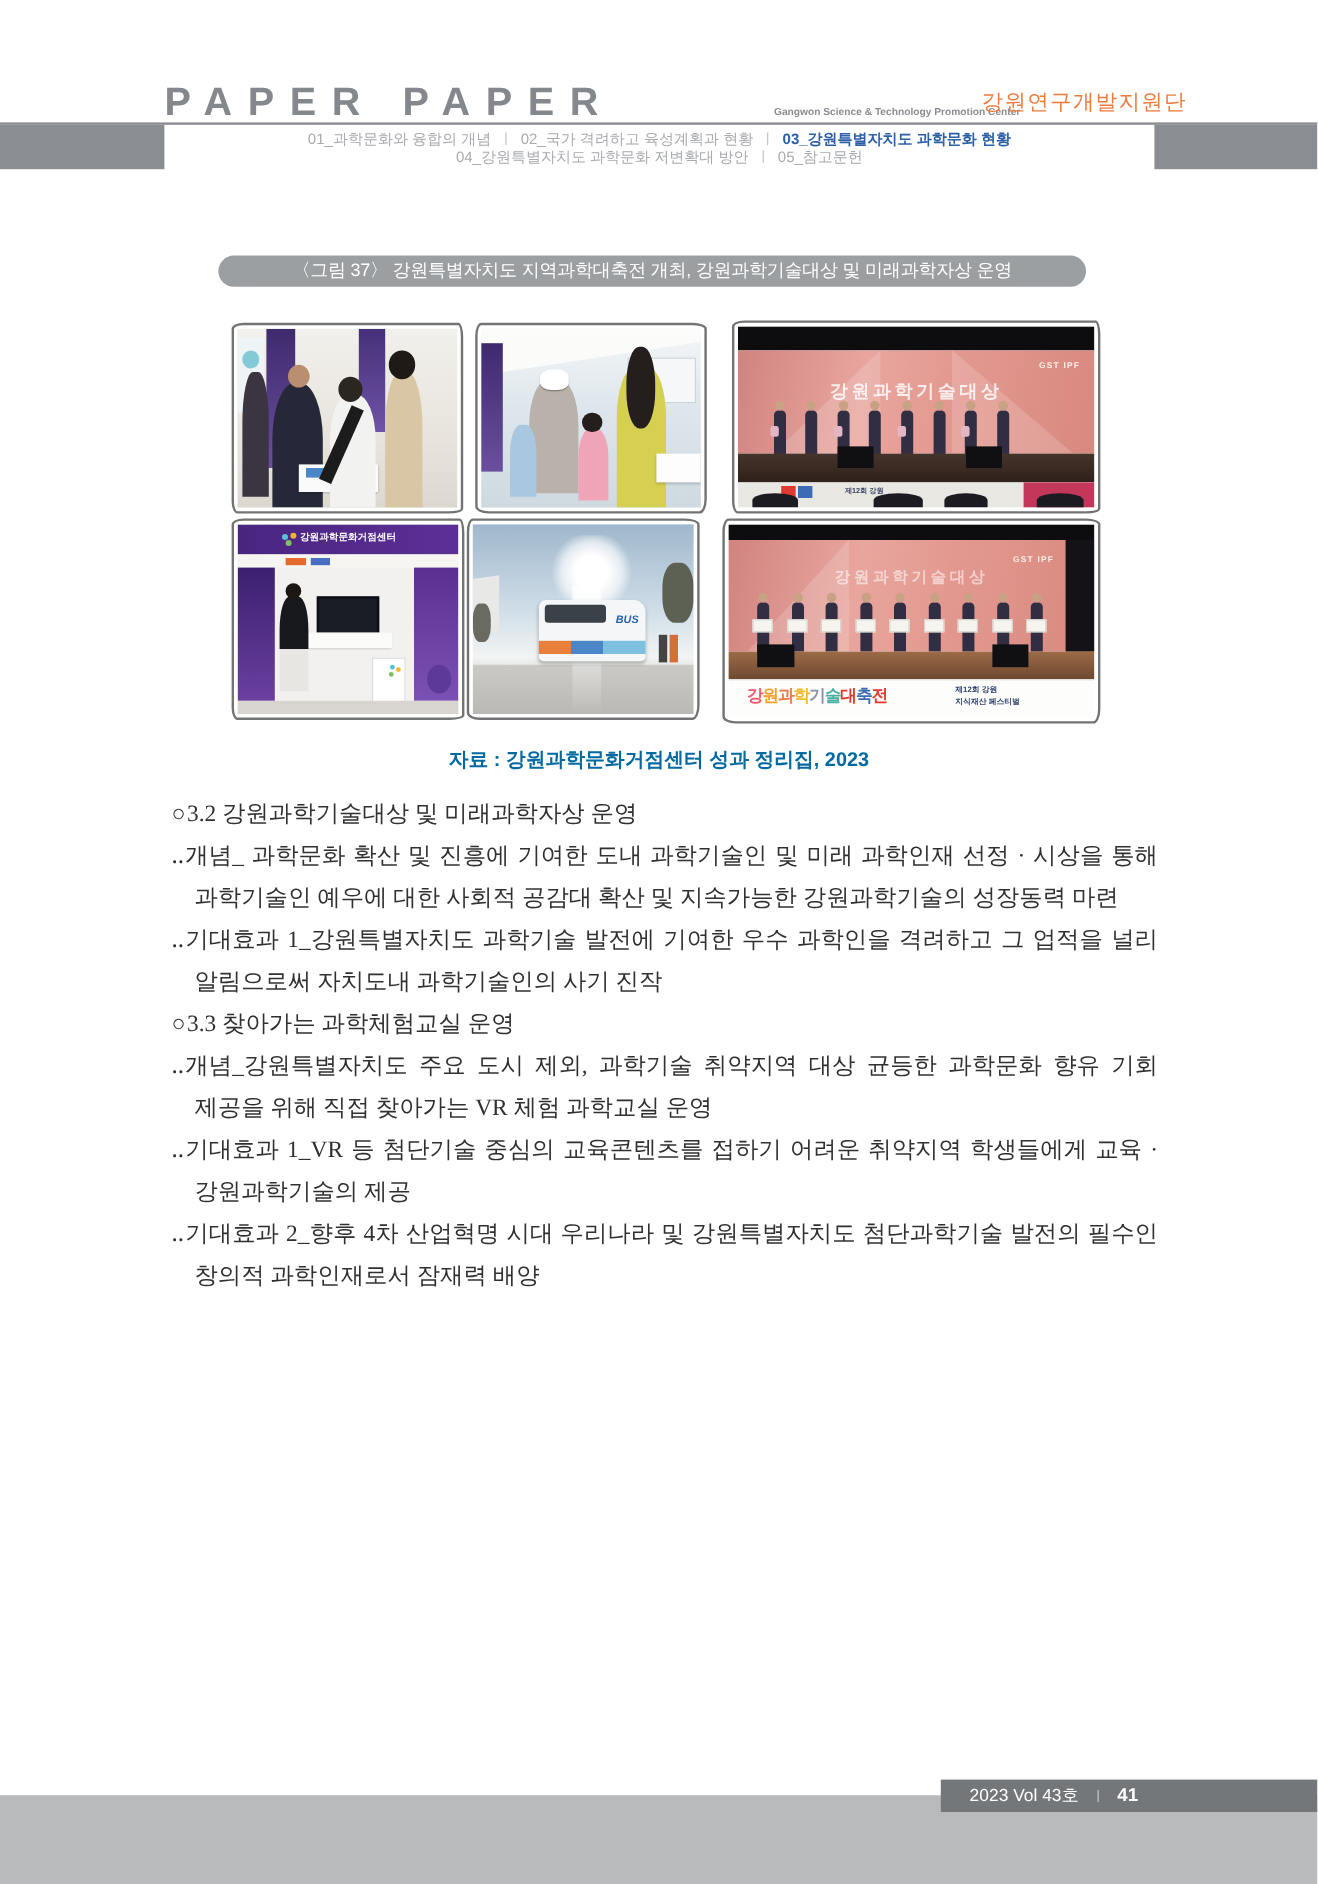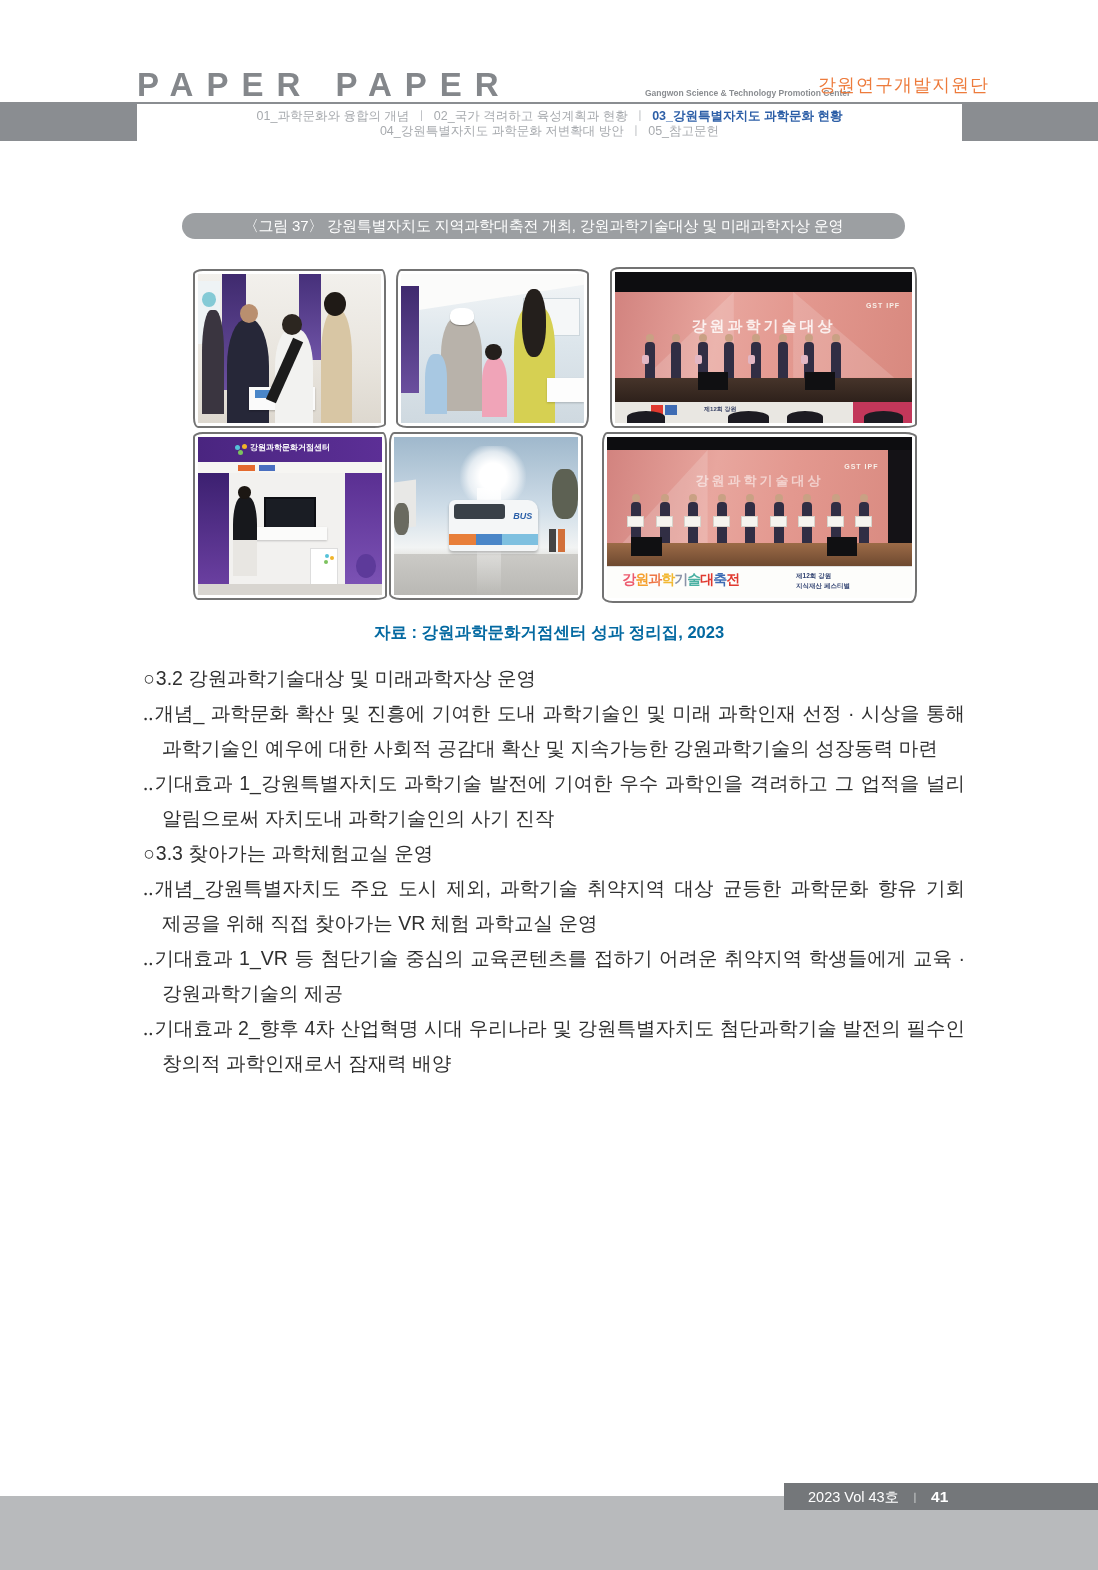--- a/index.html
+++ b/index.html
@@ -131,21 +131,21 @@
   .p5 .bus-text{position:absolute;right:6%;top:22%;font-size:9px;font-weight:bold;color:#2a5fa8;font-style:italic;}
   .p5 .bus-art{position:absolute;left:0;bottom:12%;width:100%;height:22%;
                background:linear-gradient(90deg,#e87f3a 0 30%,#4a86c8 30% 60%,#7ec0e0 60% 100%);}
   .p5 .fig-a{position:absolute;right:12%;top:58%;width:4%;height:15%;background:#444;}
   .p5 .fig-b{position:absolute;right:7%;top:58%;width:4%;height:15%;background:#d2703a;}
   .p5 .ground{position:absolute;left:0;bottom:0;width:100%;height:26%;
               background:linear-gradient(180deg,#cbcac6,#b9b8b4);}
 
   
   .body-text{position:absolute;left:143px;top:661px;width:822px;
-             font-family:Liberation Sans, sans-serif;
+             font-family:Liberation Serif, serif;
              font-size:19.5px;line-height:35px;color:#303030;word-break:keep-all;}
   .para{text-align:justify;padding-left:19px;text-indent:-19px;}
   .para .marker{letter-spacing:1px;}
 
   
   .footer-band{position:absolute;left:0;top:1496px;width:1098px;height:74px;background:#b8babc;}
   .footer-box{position:absolute;left:784px;top:1483px;width:314px;height:27px;background:#74777a;
               color:#ffffff;font-size:14.5px;line-height:27px;padding-left:24px;box-sizing:border-box;}
   .footer-sep{padding:0 10px;color:#d2d4d6;font-size:12px;}
   .footer-page{font-weight:bold;font-size:15.5px;}

